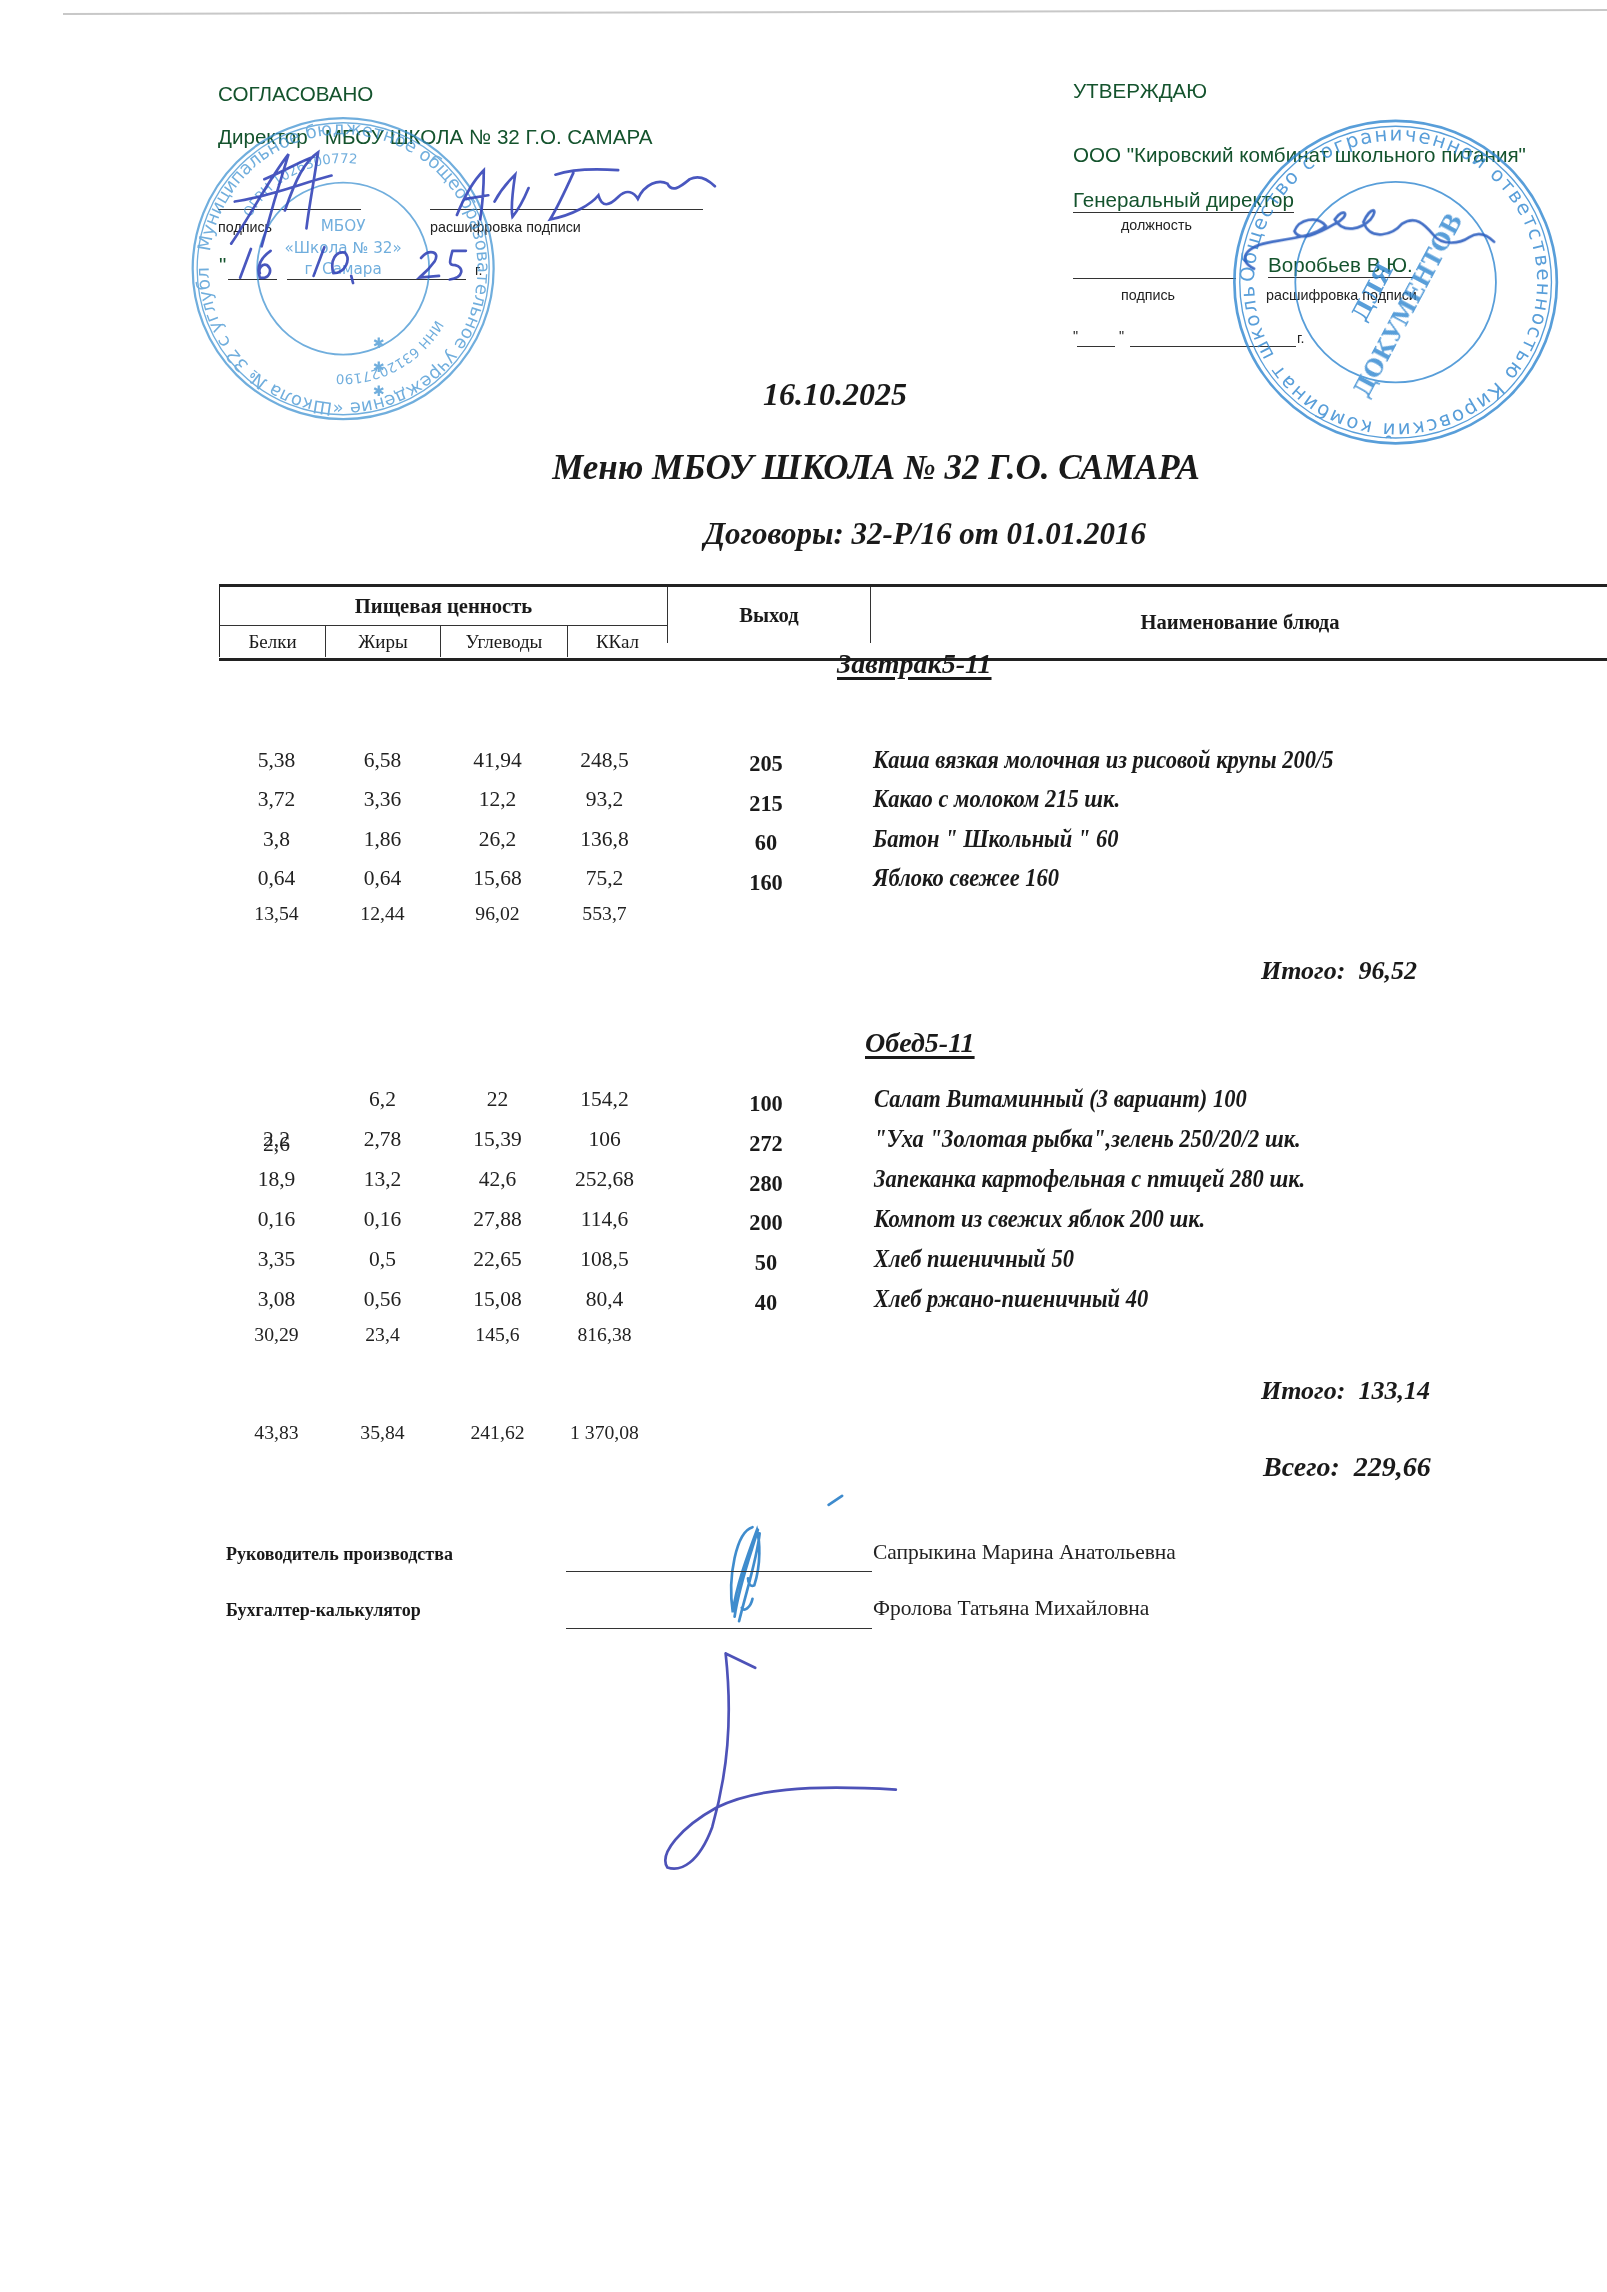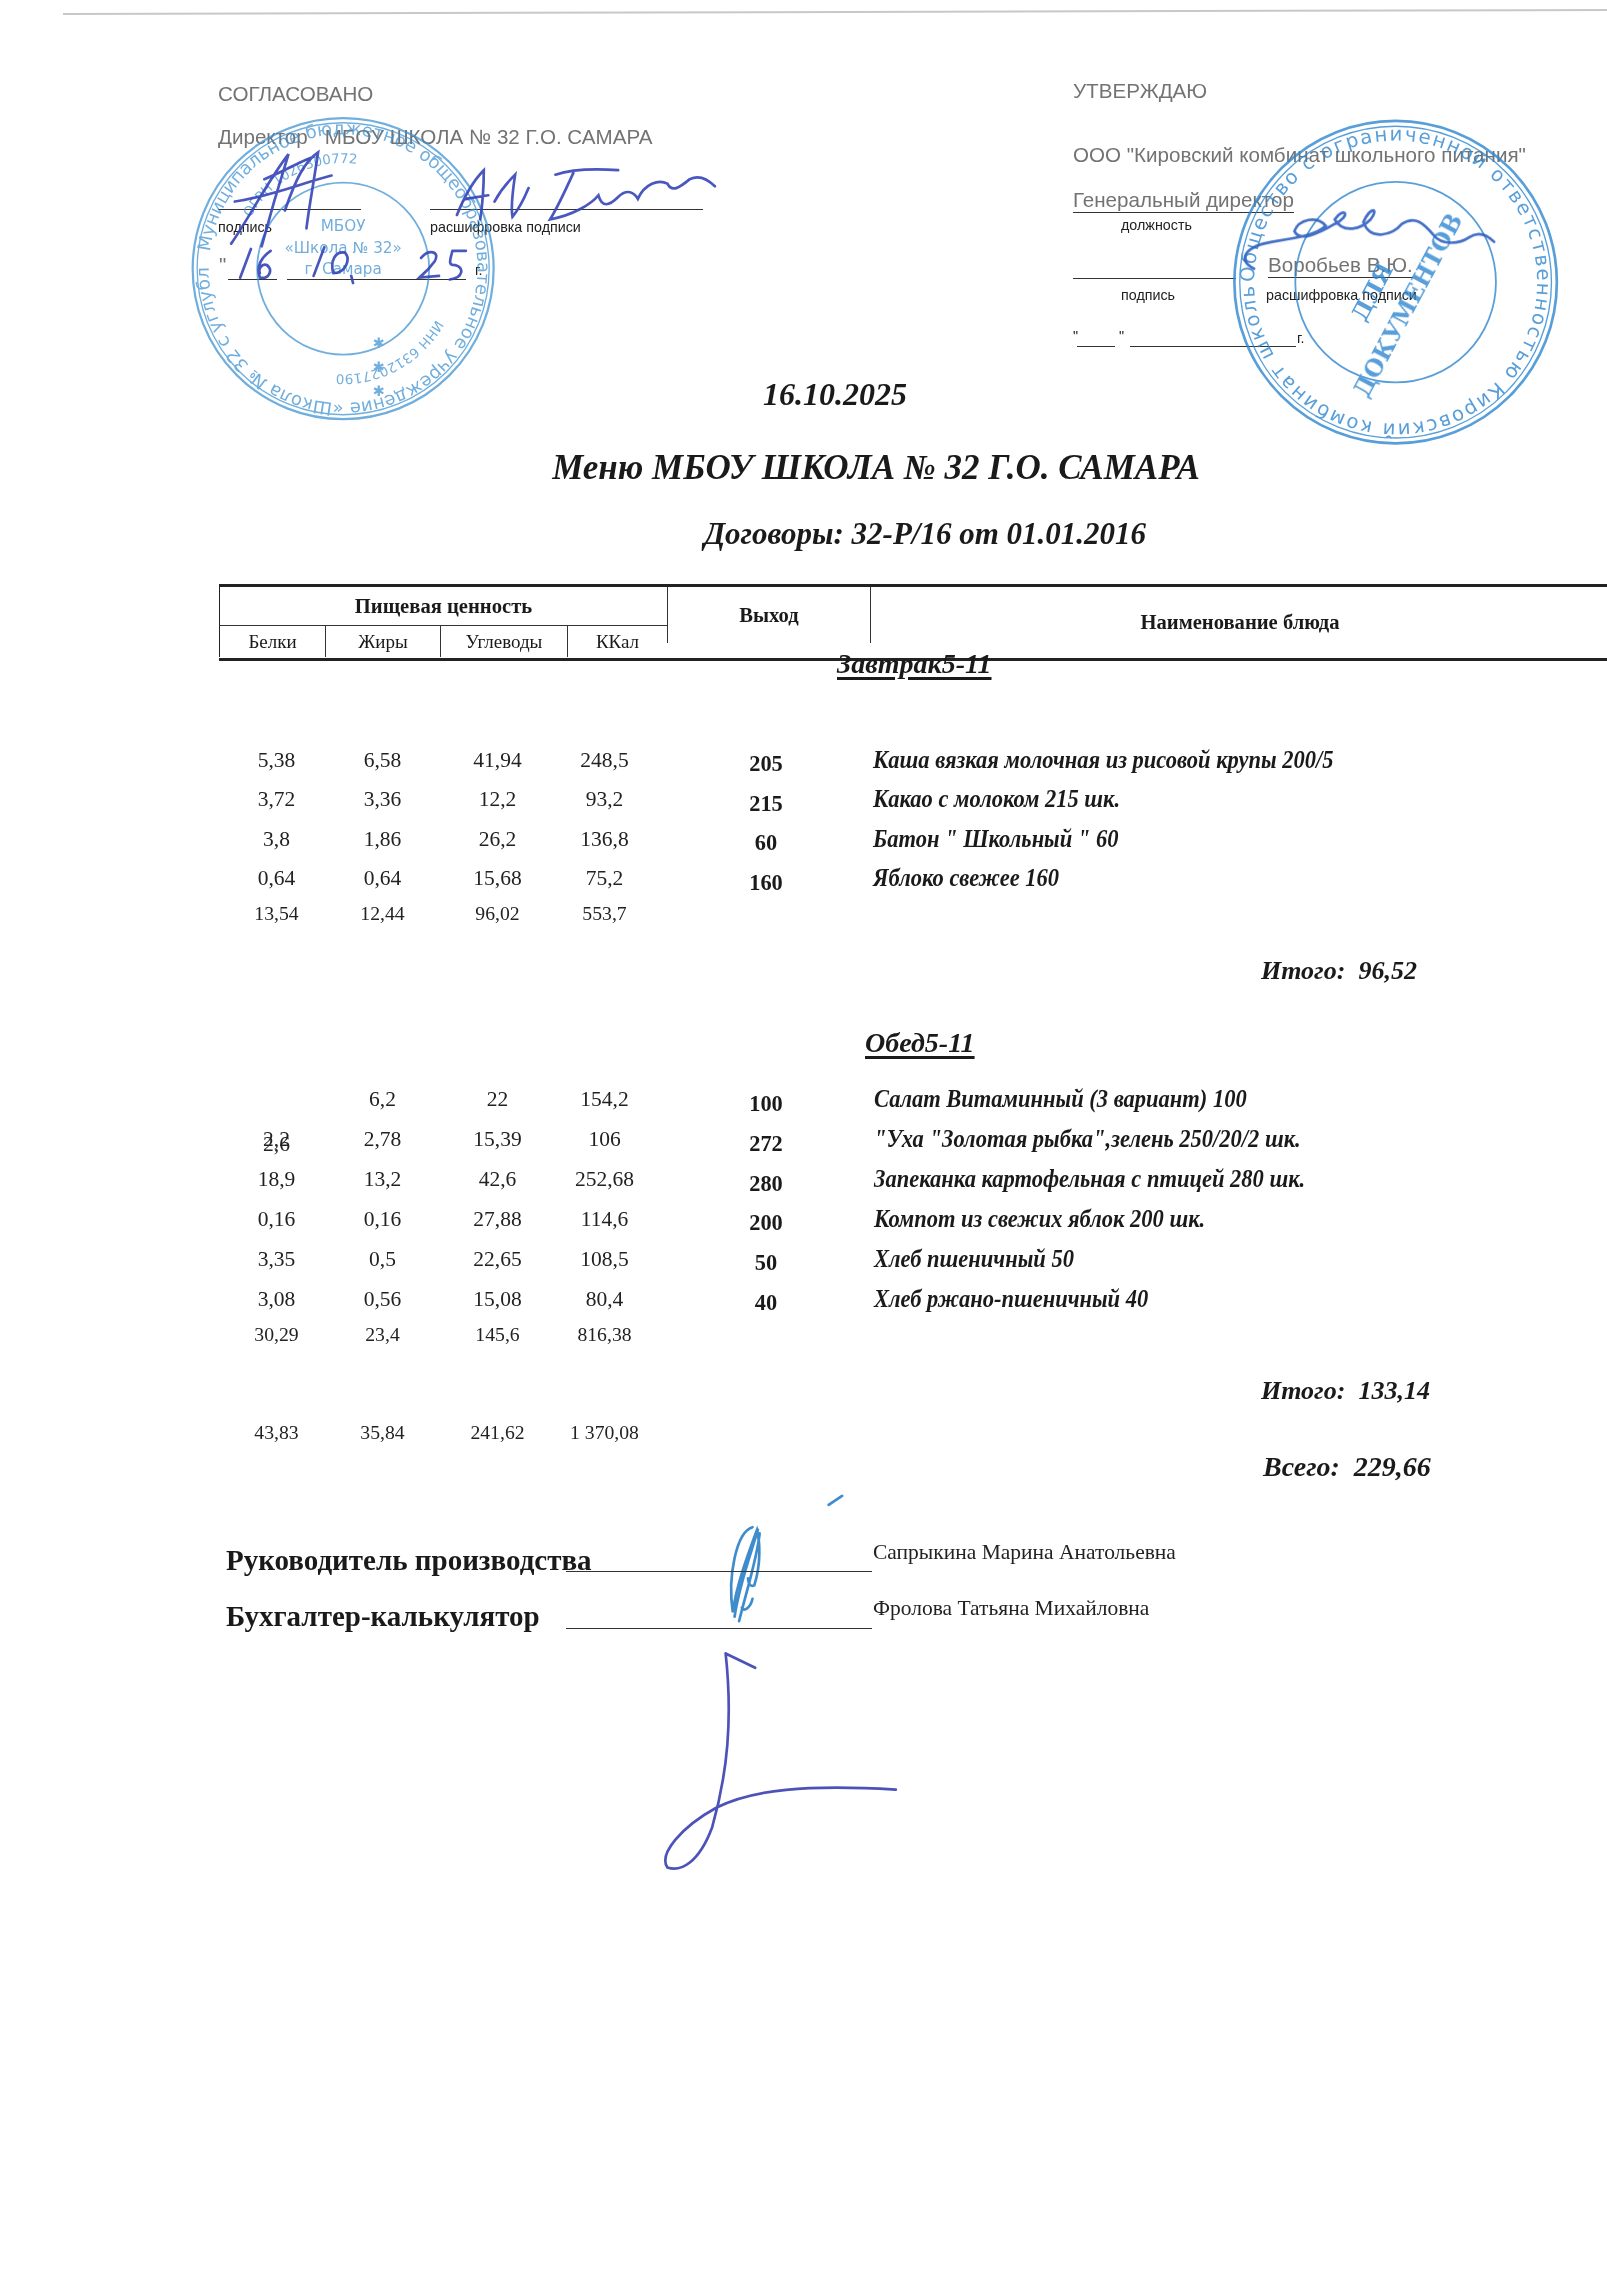--- a/index.html
+++ b/index.html
@@ -5,38 +5,38 @@
   html, body { margin: 0; padding: 0; }
   body {
     width: 1608px; height: 2293px; background: #ffffff; position: relative; overflow: hidden;
     color: #1a1a1a;
   }
   .abs { position: absolute; }
   .sans { font-family: "Liberation Sans", "DejaVu Sans", sans-serif; }
   .scan-line { left: 63px; top: 10.7px; width: 1545px; height: 1.8px; background: #c8c8c8; transform: rotate(-0.15deg); }
 
   
-  .hdr { font-size: 20.6px; color: #737373; }
+  .hdr { font-size: 20.6px; color: #14532d; }
   .hdr-small { font-size: 14.3px; color: #222; }
   .uline { border-bottom: 1.3px solid #333; }
   .line { height: 0; border-top: 1.3px solid #333; }
 
   
   .title { font-family: "Liberation Serif", "DejaVu Serif", serif; font-style: italic; font-weight: bold; color: #1a1a1a; white-space: nowrap; }
 
   
   .thead { left: 219px; top: 584px; width: 1390px; height: 77px; border-top: 3.6px solid #222; border-bottom: 3.6px solid #222; box-sizing: border-box; }
   .th-cell { position: absolute; box-sizing: border-box; font-family: "Liberation Serif", "DejaVu Serif", serif; display: flex; align-items: center; justify-content: center; color: #1a1a1a; }
 
   .num { font-family: "Liberation Serif", "DejaVu Serif", serif; font-size: 21.5px; color: #222; text-align: center; width: 99px; }
   .yield { font-family: "Liberation Serif", "DejaVu Serif", serif; font-size: 22.4px; font-weight: bold; color: #1a1a1a; text-align: center; width: 90px; }
   .dish { font-family: "Liberation Serif", "DejaVu Serif", serif; font-size: 25px; font-style: italic; font-weight: bold; color: #1a1a1a; white-space: nowrap; transform: scaleX(0.9); transform-origin: left center; }
   .section { font-family: "Liberation Serif", "DejaVu Serif", serif; font-size: 28px; font-style: italic; font-weight: bold; text-decoration: underline; text-decoration-thickness: 2.7px; text-underline-offset: 3.6px; color: #1a1a1a; white-space: nowrap; }
   .total { font-family: "Liberation Serif", "DejaVu Serif", serif; font-size: 26px; font-style: italic; font-weight: bold; color: #1a1a1a; white-space: nowrap; }
-  .sig-label { font-family: "Liberation Serif", "DejaVu Serif", serif; font-size: 29px; font-weight: bold; color: #1a1a1a; white-space: nowrap; }
+  .sig-label { font-family: "Liberation Serif", "DejaVu Serif", serif; font-size: 18px; font-weight: bold; color: #1a1a1a; white-space: nowrap; }
   .sig-name { font-family: "Liberation Serif", "DejaVu Serif", serif; font-size: 21.5px; color: #222; white-space: nowrap; }
 
   svg.overlay { position: absolute; left: 0; top: 0; pointer-events: none; }
 </style>
 </head>
 <body>
 
 <div class="abs scan-line"></div>
 
 <div class="abs sans hdr" style="left:218px;top:82px;">СОГЛАСОВАНО</div>

